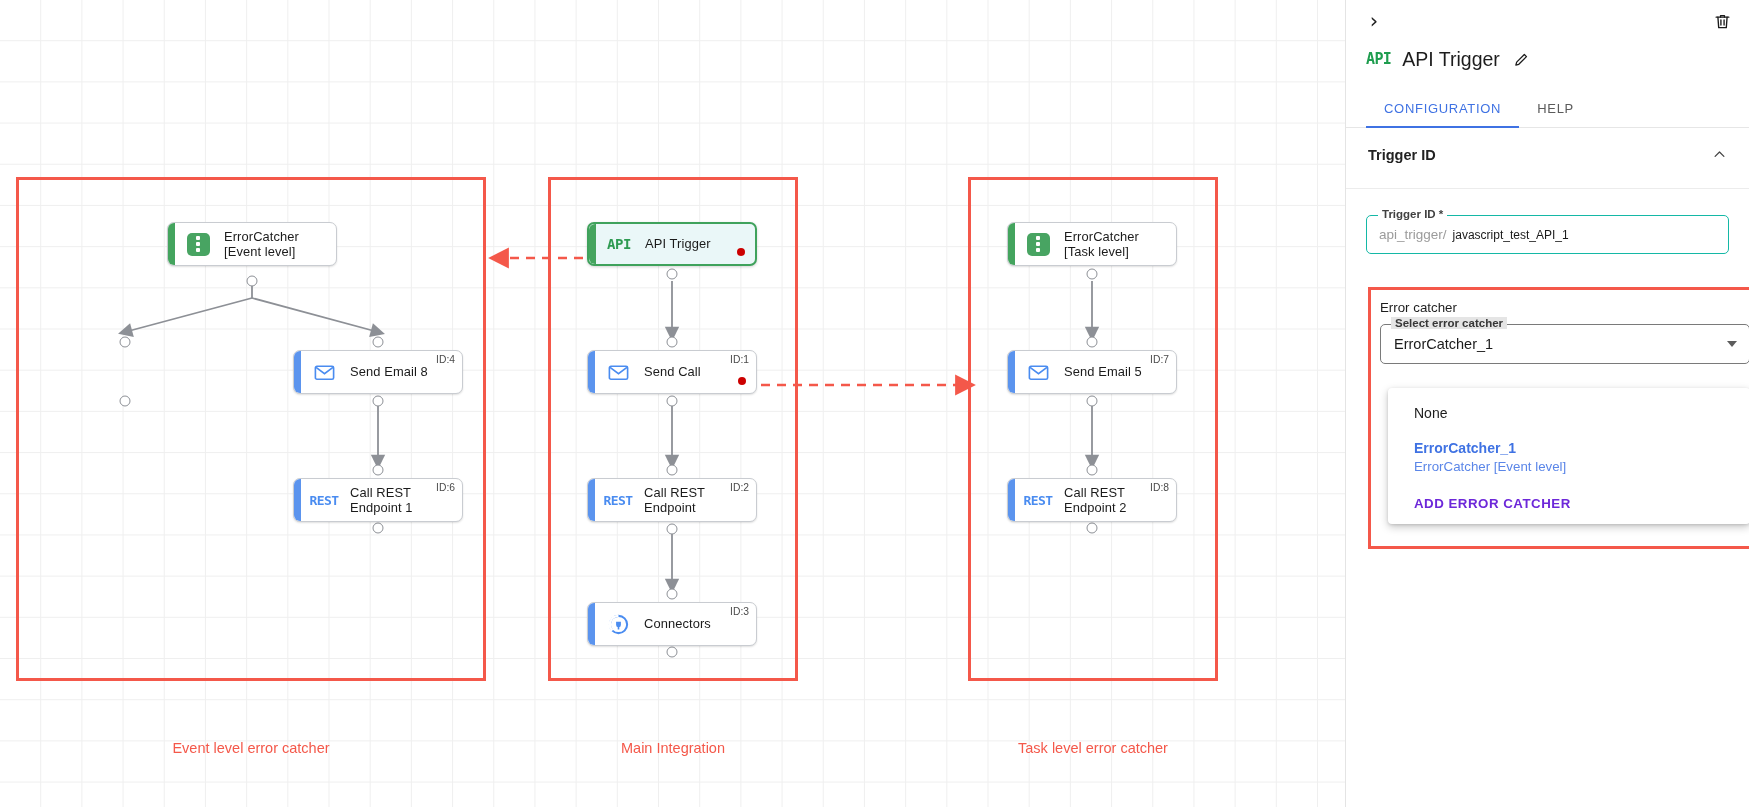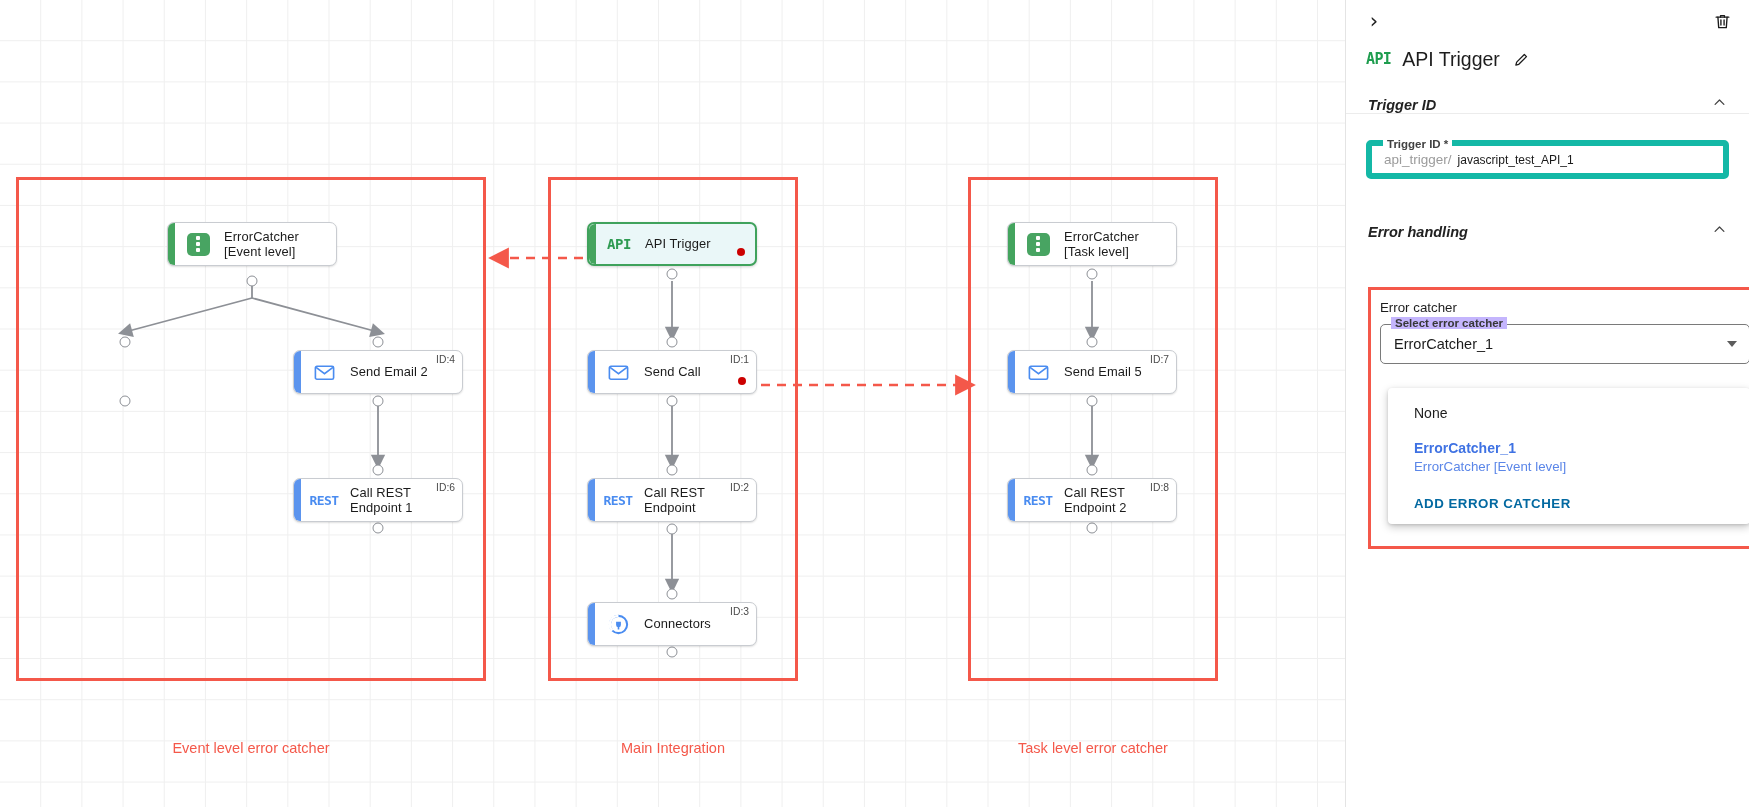--- a/index.html
+++ b/index.html
@@ -179,34 +179,33 @@
   }
   .tab {
     font-size: 13px; letter-spacing: .7px;
     padding: 8px 18px 10px 18px;
     color: #5b5b5b; cursor: pointer;
     font-weight: 500;
   }
   .tab.active { color: #3f72e3; border-bottom: 2.5px solid #3f72e3; margin-bottom: -1px; }
 
   .section-head {
-    display: flex; align-items: flex-end; justify-content: space-between;
-    padding: 19px 22px 0 22px;
+    display: flex; align-items: flex-start; justify-content: space-between;
+    padding: 19px 22px 23px 22px;
     border-bottom: 1px solid #ececec;
-    font-style: italic;
   }
   .section-head .st {
     font-size: 14.5px; font-weight: 700; color: #222;
   }
   .chev { color: #444; font-size: 13px; cursor: pointer; }
 
   .field-wrap { padding: 26px 20px 0 20px; }
   .outlined {
     position: relative;
-    border: 6px solid #14b8a6;
+    border: 1px solid #14b8a6;
     border-radius: 5px;
     height: 39px;
     display: flex; align-items: center;
     padding: 0 12px;
     background: #fff;
   }
   .outlined > .legend {
     position: absolute;
     top: -8px; left: 11px;
     background: #fff;
@@ -234,21 +233,21 @@
   .sel-outline {
     position: relative;
     border: 1px solid #7a7a7a;
     border-radius: 5px;
     height: 40px;
     display: flex; align-items: center;
     padding: 0 13px;
   }
   .sel-outline .legend {
     position: absolute; top: -8px; left: 10px;
-    background: #c4b5fd; padding: 0 4px;
+    background: #e5e5e5; padding: 0 4px;
     font-size: 11.5px; color: #383838; font-weight: 700;
   }
   .sel-val { font-size: 14.5px; color: #1b1b1b; }
   .caret {
     position: absolute; right: 12px; top: 50%;
     transform: translateY(-50%);
     width: 0; height: 0;
     border-left: 5.5px solid transparent;
     border-right: 5.5px solid transparent;
     border-top: 6px solid #5c5c5c;
@@ -264,21 +263,21 @@
     padding: 11px 0 13px 0;
   }
   .mi { padding: 5px 26px; cursor: pointer; }
   .mi .m1 { font-size: 14px; color: #1d1d1d; line-height: 1.32; }
   .mi .m2 { font-size: 13.3px; color: #3a3a3a; line-height: 1.32; }
   .mi.sel .m1 { color: #3f72e3; font-weight: 700; }
   .mi.sel .m2 { color: #5b86e8; }
   .mi.bold .m1 { font-weight: 700; }
   .add-ec {
     padding: 16px 26px 0 26px;
-    font-size: 13.3px; font-weight: 700; color: #0369a1;
+    font-size: 13.3px; font-weight: 700; color: #6d28d9;
     letter-spacing: .5px; cursor: pointer;
   }
 </style>
 </head>
 <body>
 
 <div id="app">
 
   <div id="canvas">
 
@@ -352,21 +351,21 @@
 
 
     <div class="node stripe-blue" style="left:293px;top:350px;width:170px;">
       <span class="stripe"></span>
       <span class="ic">
         <svg width="23" height="23" viewBox="0 0 24 24" fill="none" stroke="#4a8cf0" stroke-width="1.7">
           <rect x="2.5" y="5.5" width="19" height="13.5" rx="1.6"></rect>
           <path d="M3.2,6.6 L12,13.2 L20.8,6.6"></path>
         </svg>
       </span>
-      <span class="ttl">Send Email 2</span>
+      <span class="ttl">Send Email 8</span>
       <span class="idlab">ID:4</span>
     </div>
 
     <div class="node stripe-blue" style="left:293px;top:478px;width:170px;">
       <span class="stripe"></span>
       <span class="ic rest-ic">REST</span>
       <span class="ttl">Call REST
 Endpoint 1</span>
       <span class="idlab">ID:6</span>
     </div>
@@ -463,20 +462,24 @@
     <div class="pnl-title-row">
       <span class="pnl-title-icon">API</span>
       <span class="pnl-title">API Trigger</span>
       <span class="pencil-btn">
         <svg width="17" height="17" viewBox="0 0 24 24" fill="none" stroke="#1b1b1b" stroke-width="1.8" stroke-linecap="round" stroke-linejoin="round">
           <path d="M4 20 l1.2 -4.3 L16 5 l3 3 L8.2 18.8 z"></path>
         </svg>
       </span>
     </div>
 
+    <div class="tabs">
+      <div class="tab active">CONFIGURATION</div>
+      <div class="tab">HELP</div>
+    </div>
 
     <div class="section-head">
       <span class="st">Trigger ID</span>
       <span class="chev">
         <svg width="15" height="15" viewBox="0 0 24 24" fill="none" stroke="#444" stroke-width="2" stroke-linecap="round" stroke-linejoin="round">
             <path d="M5 15 L12 8 L19 15"></path>
           </svg>
       </span>
     </div>
 

